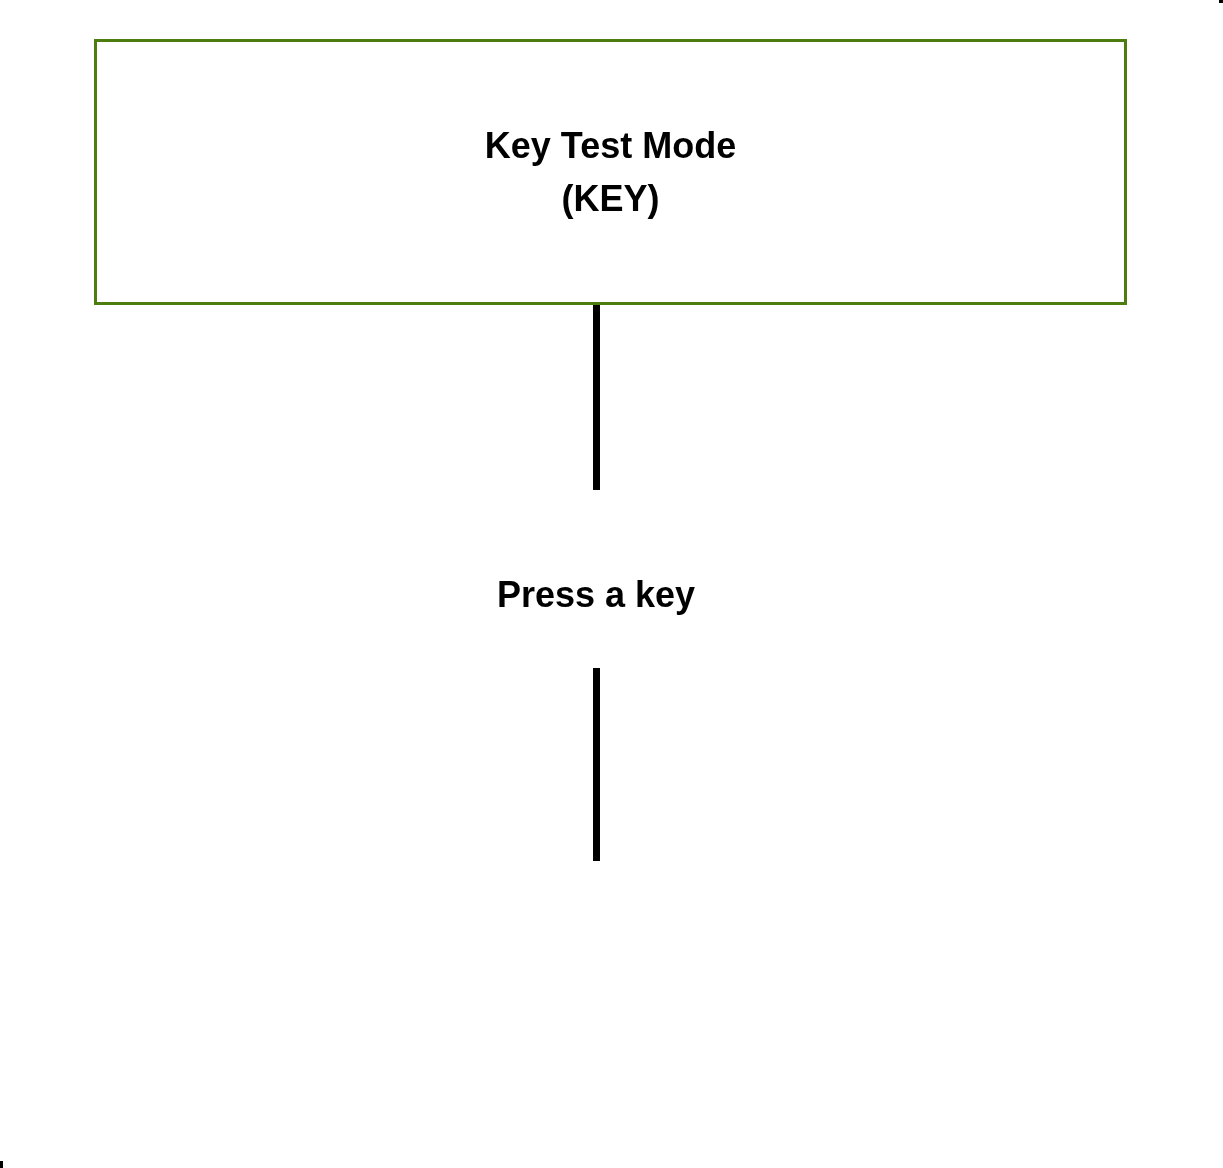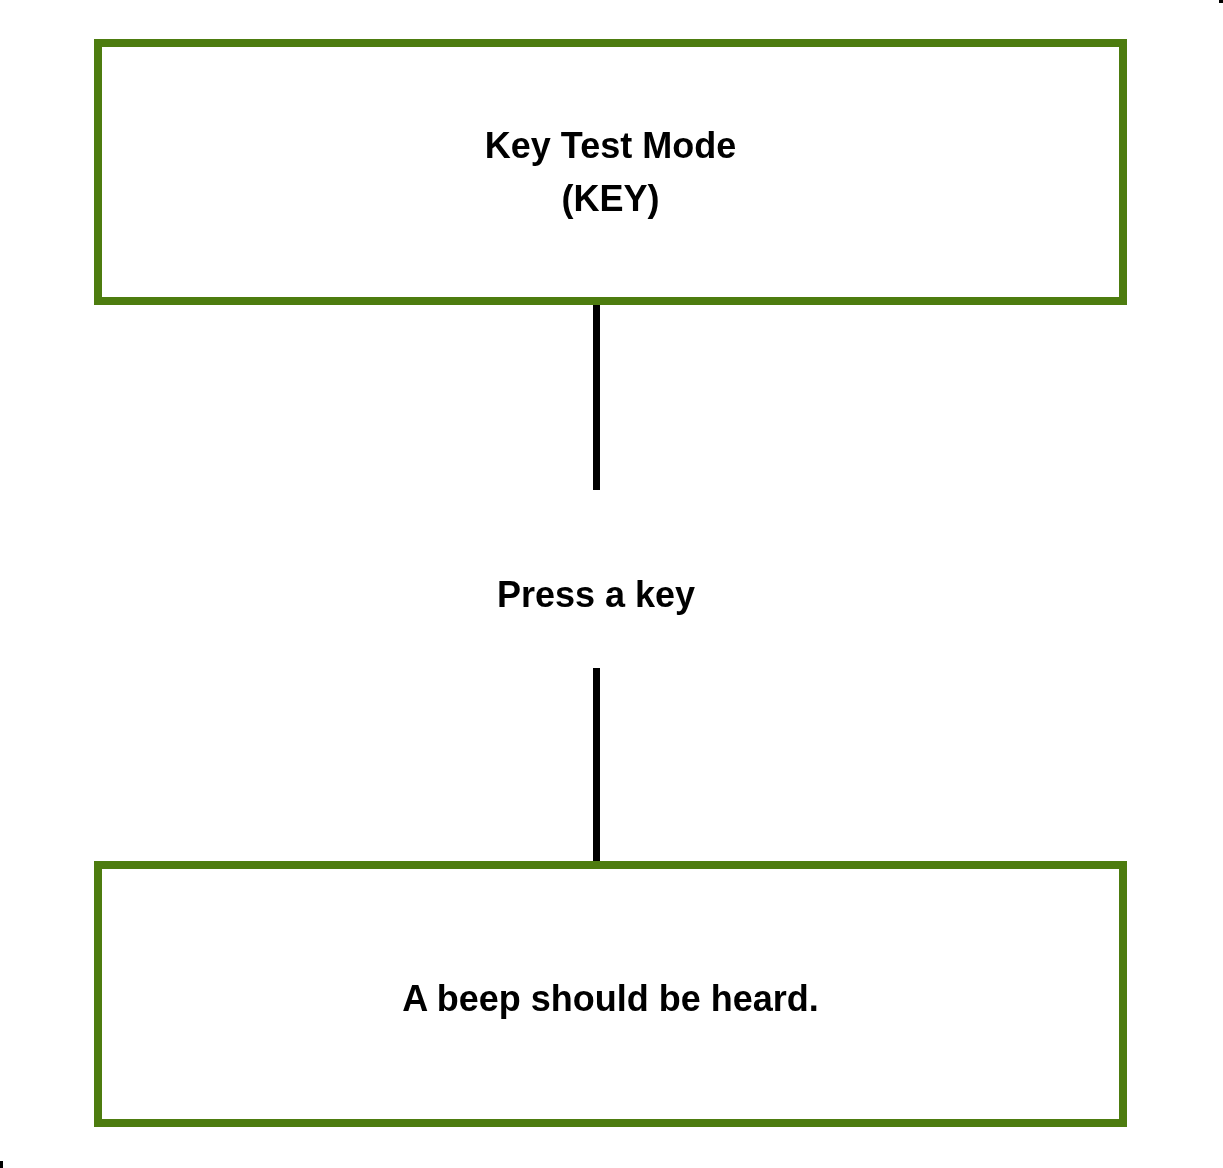--- a/index.html
+++ b/index.html
@@ -14,21 +14,21 @@
     background: #ffffff;
     overflow: hidden;
     font-family: "Liberation Sans", sans-serif;
     color: #000000;
   }
   .flow-box {
     position: absolute;
     left: 94px;
     width: 1033px;
     height: 266px;
-    border: 8px solid #4d7c0f;
+    border: 3px solid #4d7c0f;
     box-sizing: border-box;
     background: #ffffff;
     display: flex;
     flex-direction: column;
     align-items: center;
     justify-content: center;
     text-align: center;
   }
   .flow-box.top { top: 39px; }
   .flow-box.bottom { top: 861px; }
@@ -77,20 +77,17 @@
     <div class="flow-text">Key Test Mode</div>
     <div class="flow-text">(KEY)</div>
   </div>
 
   <div class="connector upper"></div>
 
   <div class="action-label">Press a key</div>
 
   <div class="connector lower"></div>
 
-  <div class="flow-box bottom">
-    <div class="flow-text">A beep should be heard.</div>
-  </div>
 
   <div class="artifact bottom-left"></div>
   <div class="artifact top-right"></div>
 
 </div>
 
 </body></html>

